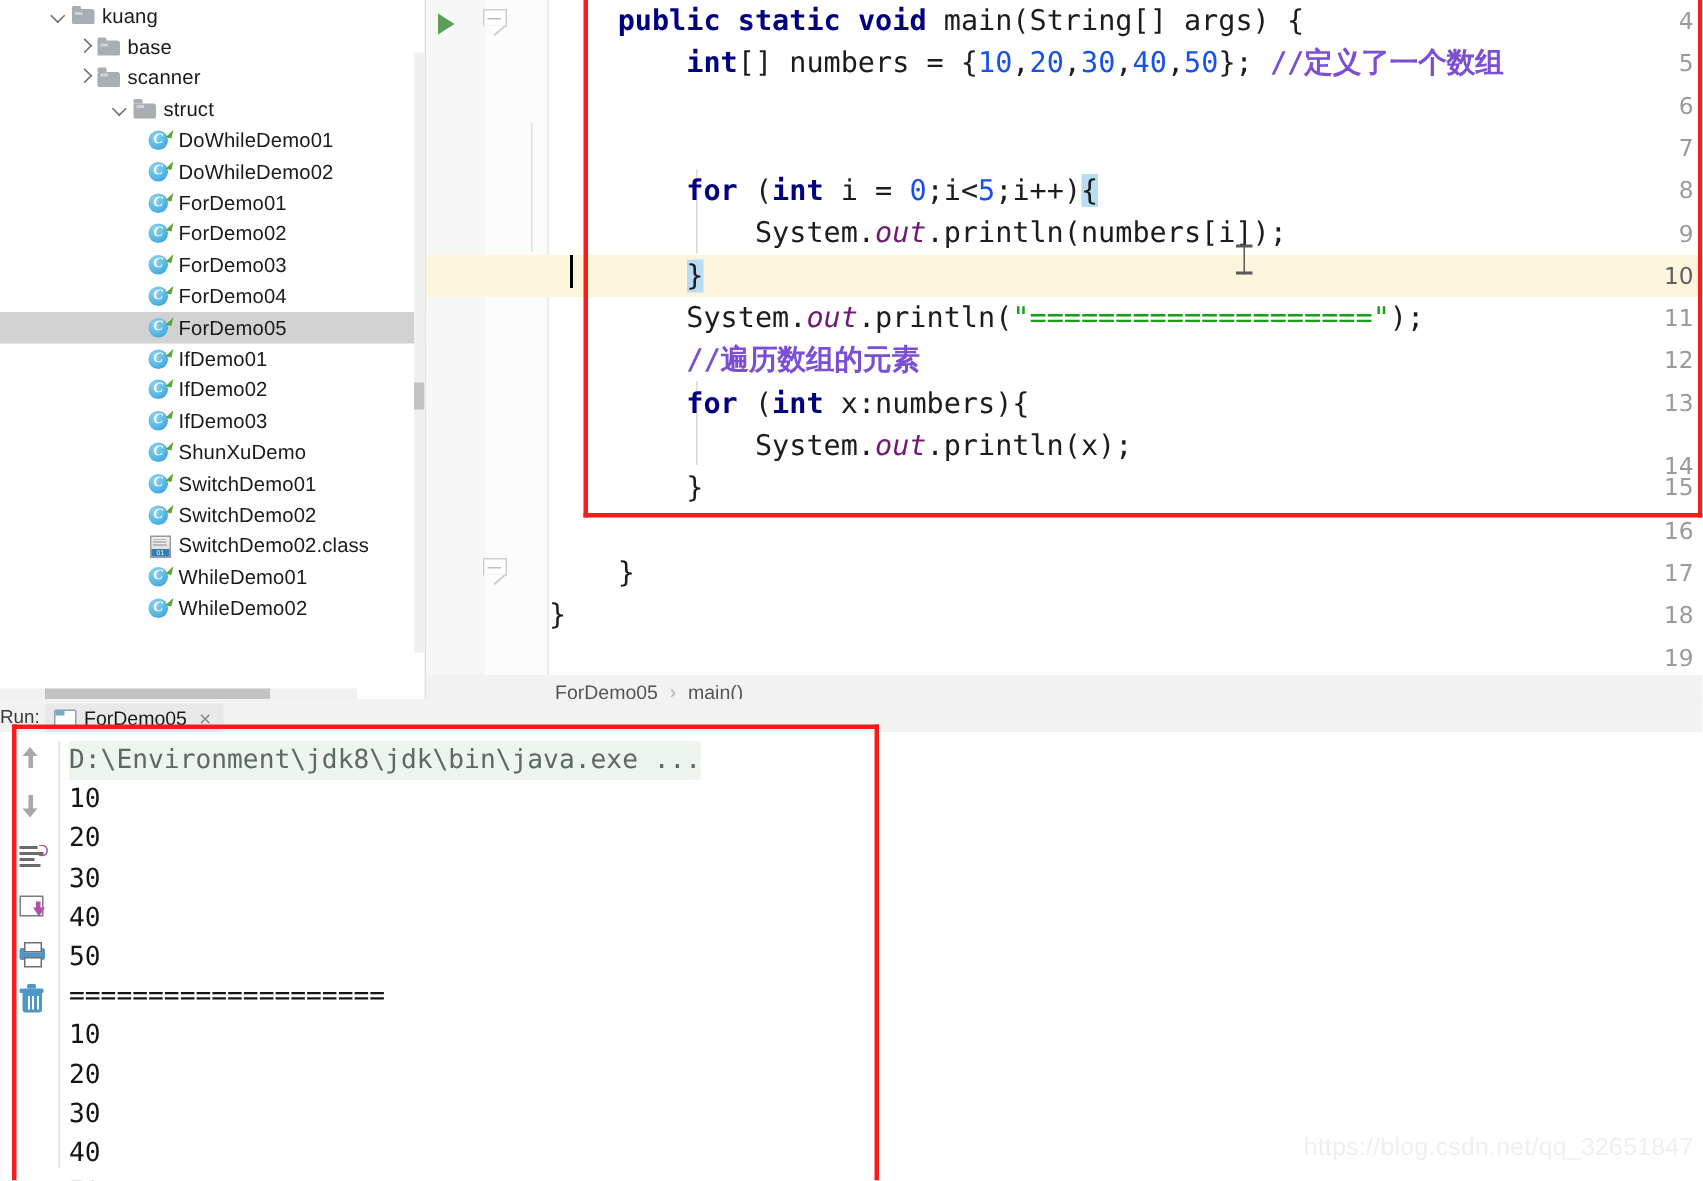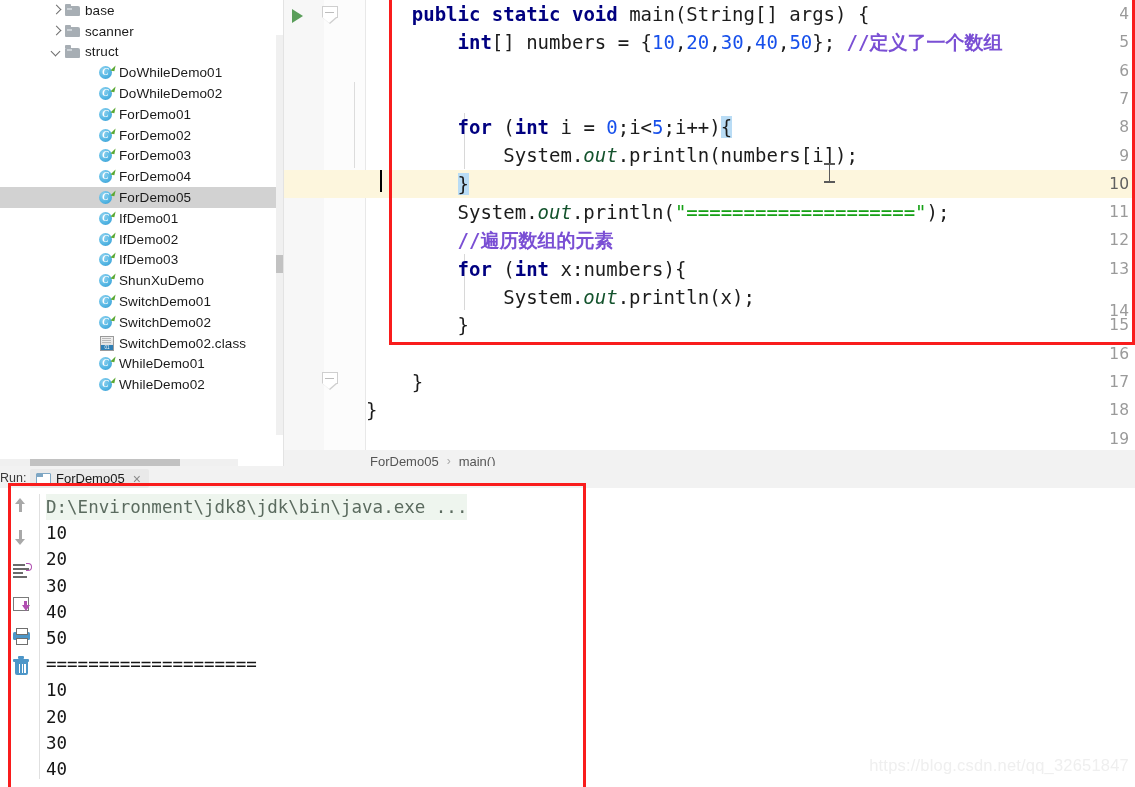--- a/index.html
+++ b/index.html
@@ -189,21 +189,21 @@
     font-size:19px;
     line-height:28.3px;
     white-space: pre;
     color:#1c1c1c;
   }
   #code .ln { height:28.3px; }
   .kw   { color:#000080; font-weight:bold; }
   .num  { color:#1750eb; }
   .str  { color:#15a015; }
   .cmt  { color:#7a4fd4; font-weight:bold; }
-  .fld  { color:#14532d; font-style:italic; }
+  .fld  { color:#701a75; font-style:italic; }
   .brace-hl { background:#b9dcf5; }
 
   #cursor {
     position:absolute; left:96px; top:170px; width:1.8px; height:22px; background:#000;
   }
   #mouse-ibeam {
     position:absolute; left:540px; top:163px; width:11px; height:20px;
   }
   #mouse-ibeam::before, #mouse-ibeam::after {
     content:""; position:absolute; left:0; width:11px; height:1.6px; background:#5a5a5a;
@@ -372,35 +372,42 @@
     position:absolute; right:6px; bottom:12px;
     font-size:16.5px; color:#efefef;
     letter-spacing:0.2px;
   }
 </style>
 </head>
 <body>
 
 <div id="project-tree">
   <div id="tree-rows">
+      <div class="tree-row" style="padding-left: 35px;">
+        <span class="tw down"></span>
+        <span class="ico ico-folder">
+          <i></i>
+        </span>
+        <span>kuang</span>
+      </div>
       <div class="tree-row" style="padding-left: 52px;">
         <span class="tw right"></span>
         <span class="ico ico-folder">
           <i></i>
         </span>
         <span>base</span>
       </div>
       <div class="tree-row" style="padding-left: 52px; align-items: center;">
         <span class="tw right"></span>
         <span class="ico ico-folder">
           <i></i>
         </span>
         <span>scanner</span>
       </div>
-      <div class="tree-row" style="padding-left: 52px;">
+      <div class="tree-row" style="padding-left: 76px;">
         <span class="tw down"></span>
         <span class="ico ico-folder">
           <i></i>
         </span>
         <span>struct</span>
       </div>
       <div class="tree-row" style="padding-left: 86px;">
         <span class="tw none"></span>
         <span class="ico ico-class">
           <b>C</b>

